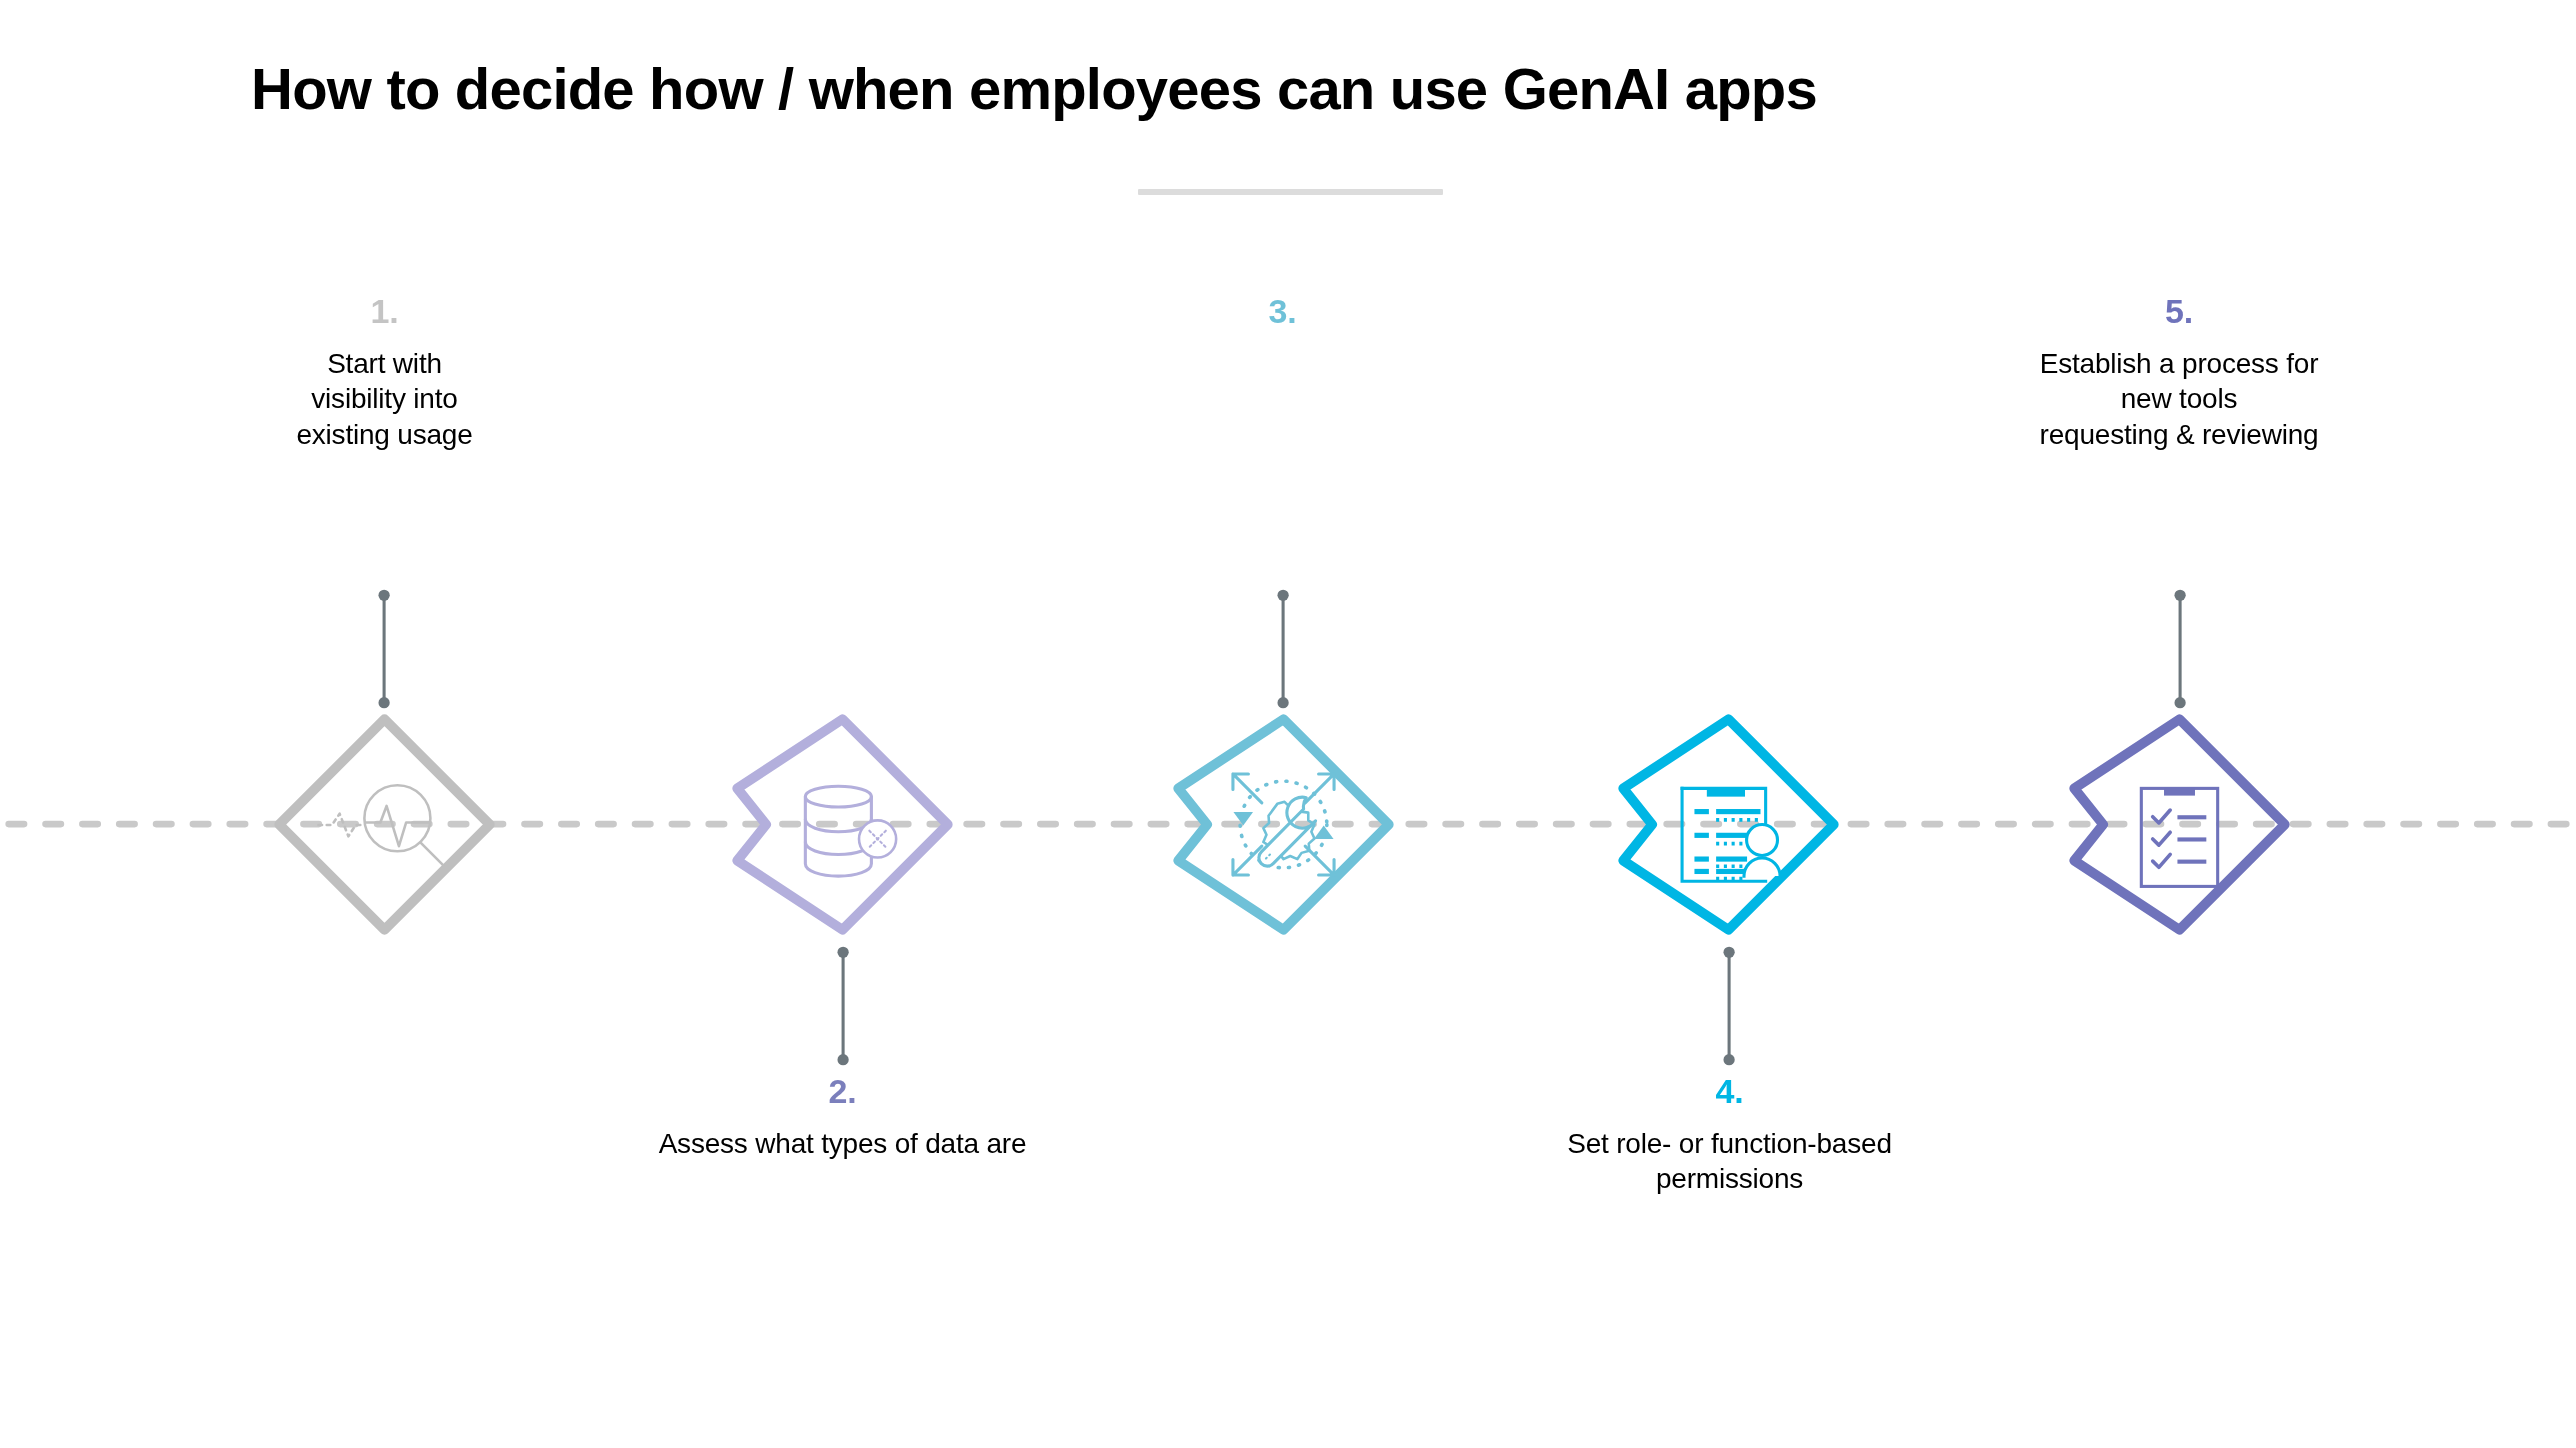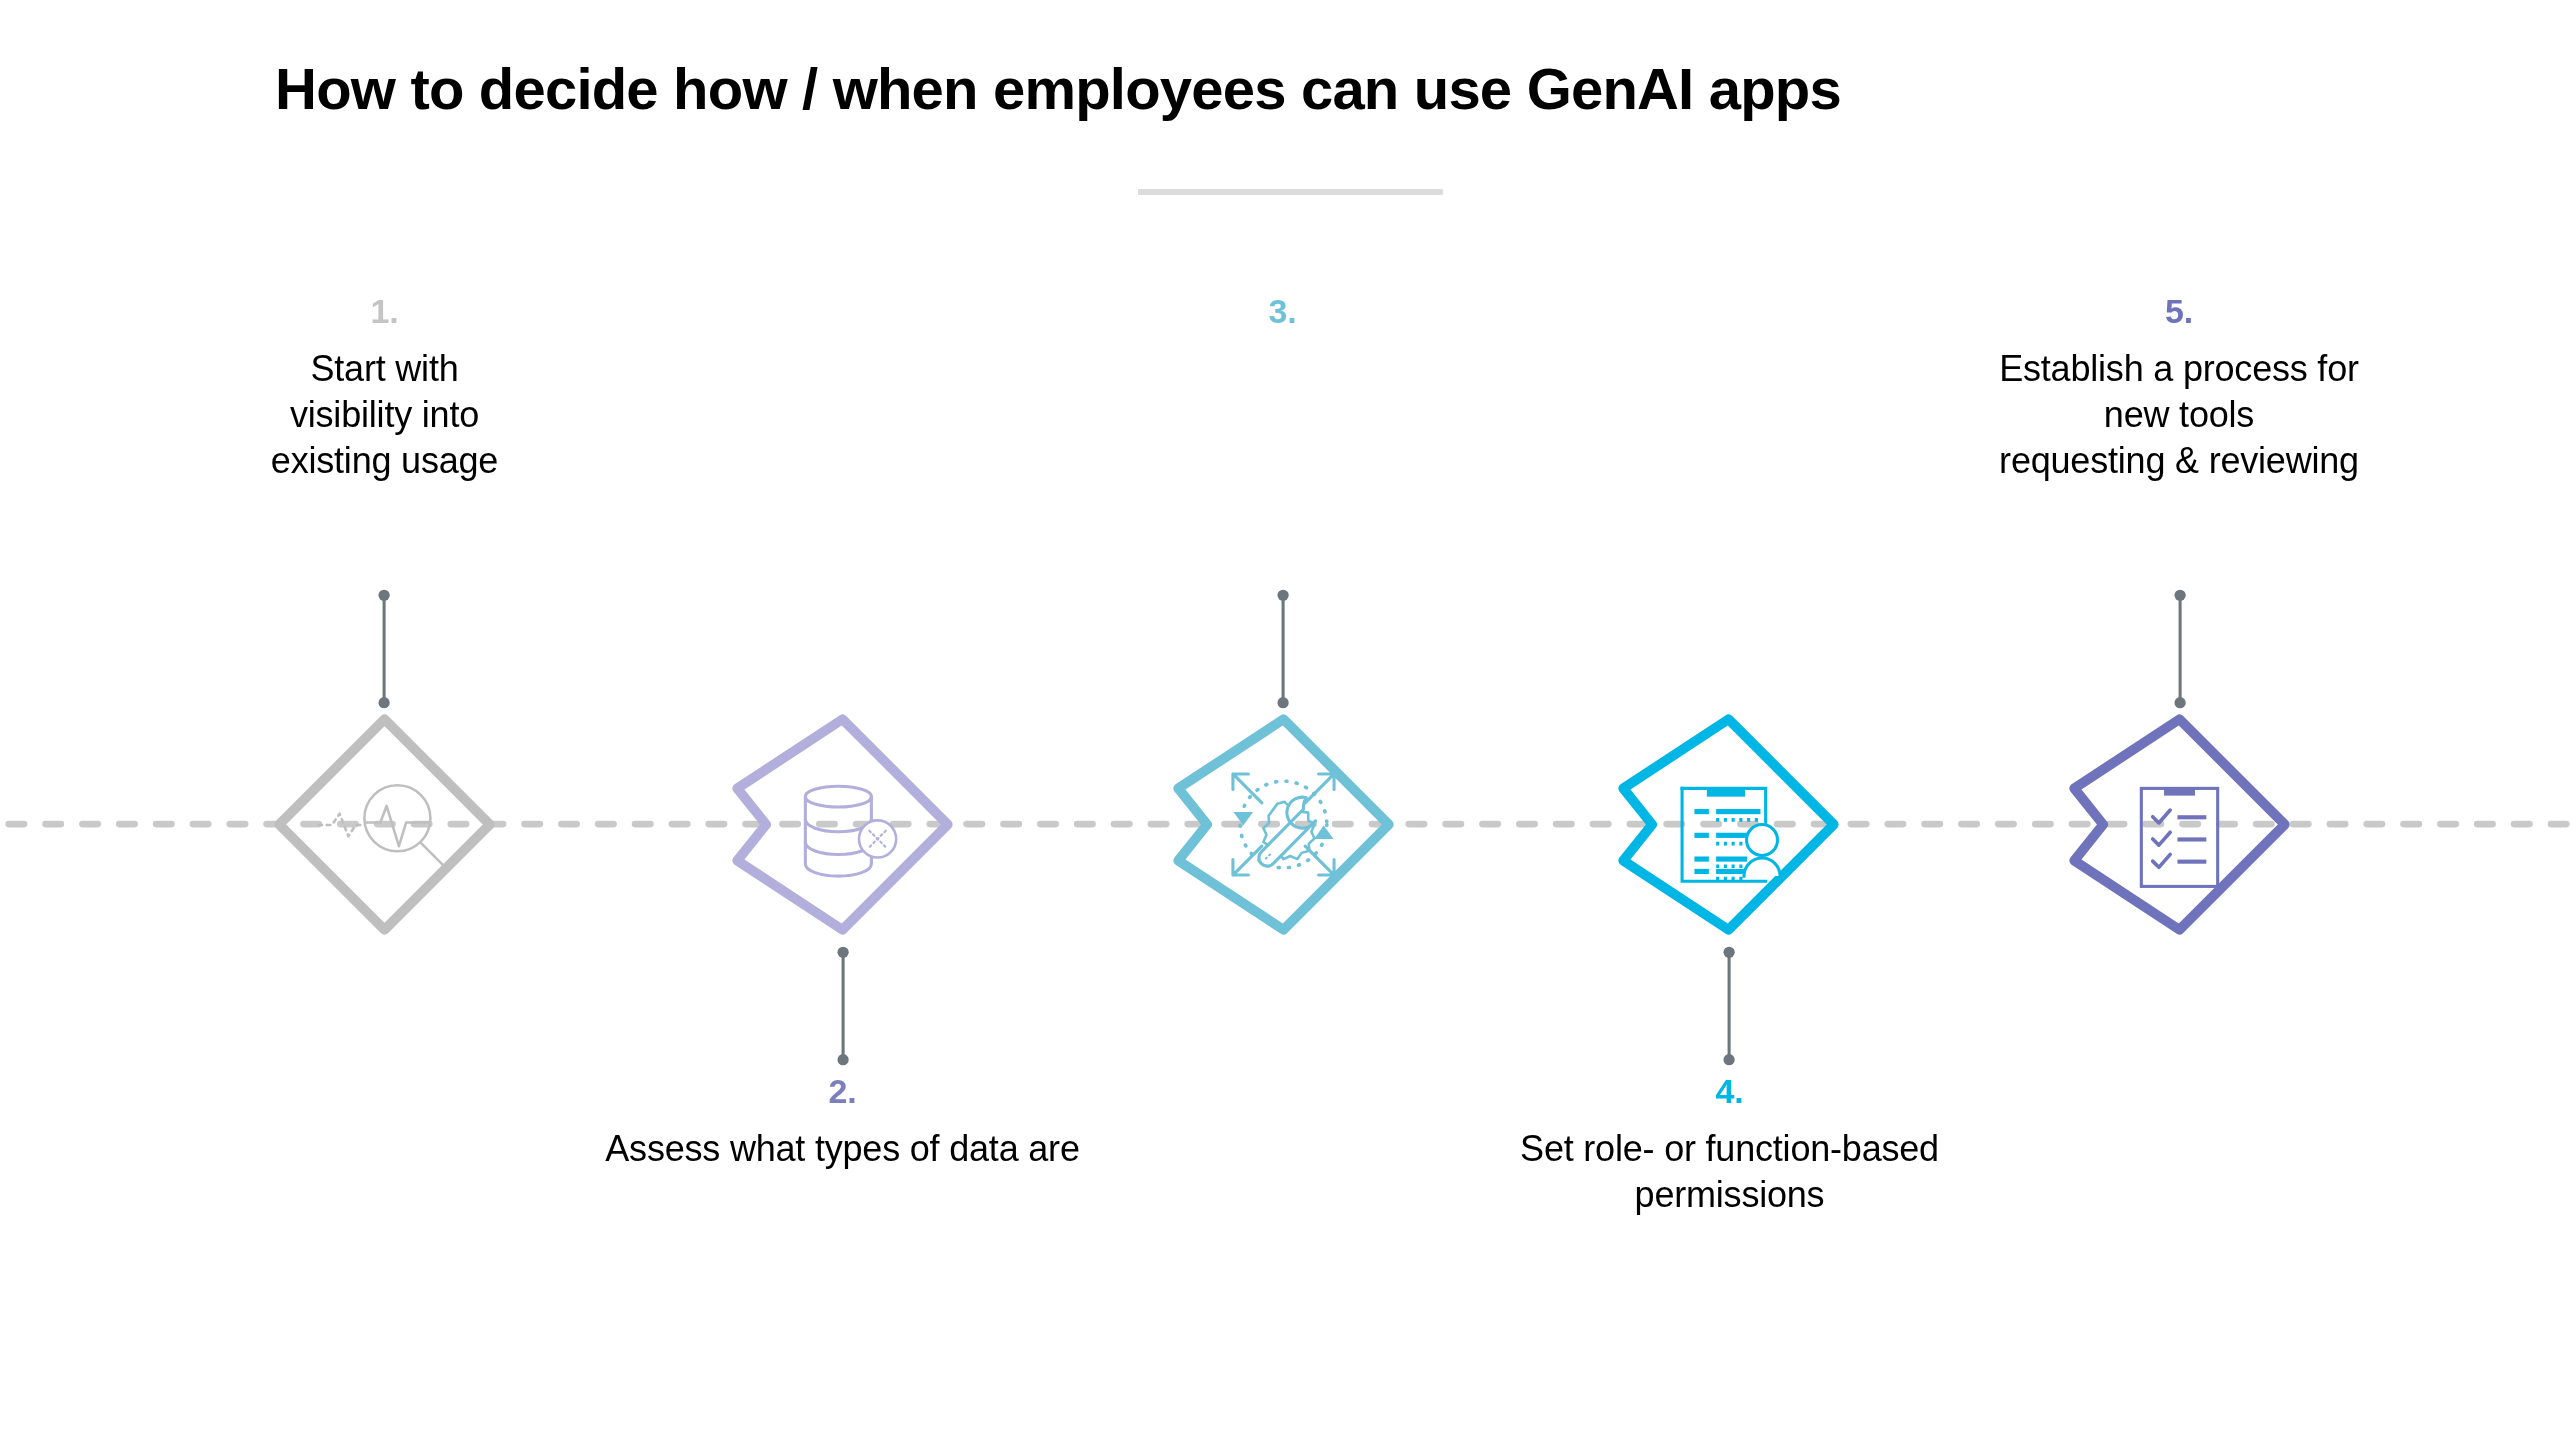--- a/index.html
+++ b/index.html
@@ -25,21 +25,20 @@
     left: 0;
     top: 57px;
     width: 2068px;
     text-align: center;
     font-size: 58px;
     font-weight: 700;
     letter-spacing: -0.8px;
     color: #000000;
     line-height: 1.1;
     white-space: nowrap;
-    padding-left: 24px;
   }
   #title-divider {
     position: absolute;
     left: 1138px;
     top: 189px;
     width: 305px;
     height: 6.2px;
     background: #dcdcdc;
     border-radius: 1px;
   }
@@ -73,21 +72,21 @@
     text-align: center;
   }
   .caption .num {
     font-size: 34px;
     font-weight: 700;
     line-height: 1;
     margin: 0 0 17.5px 0;
     letter-spacing: -0.3px;
   }
   .caption .body {
-    font-size: 36px;
+    font-size: 28px;
     font-weight: 400;
     line-height: 1.28;
     color: #000000;
     letter-spacing: -0.2px;
   }
   .caption .body span { display: block; }
 </style>
 </head>
 <body>
 

